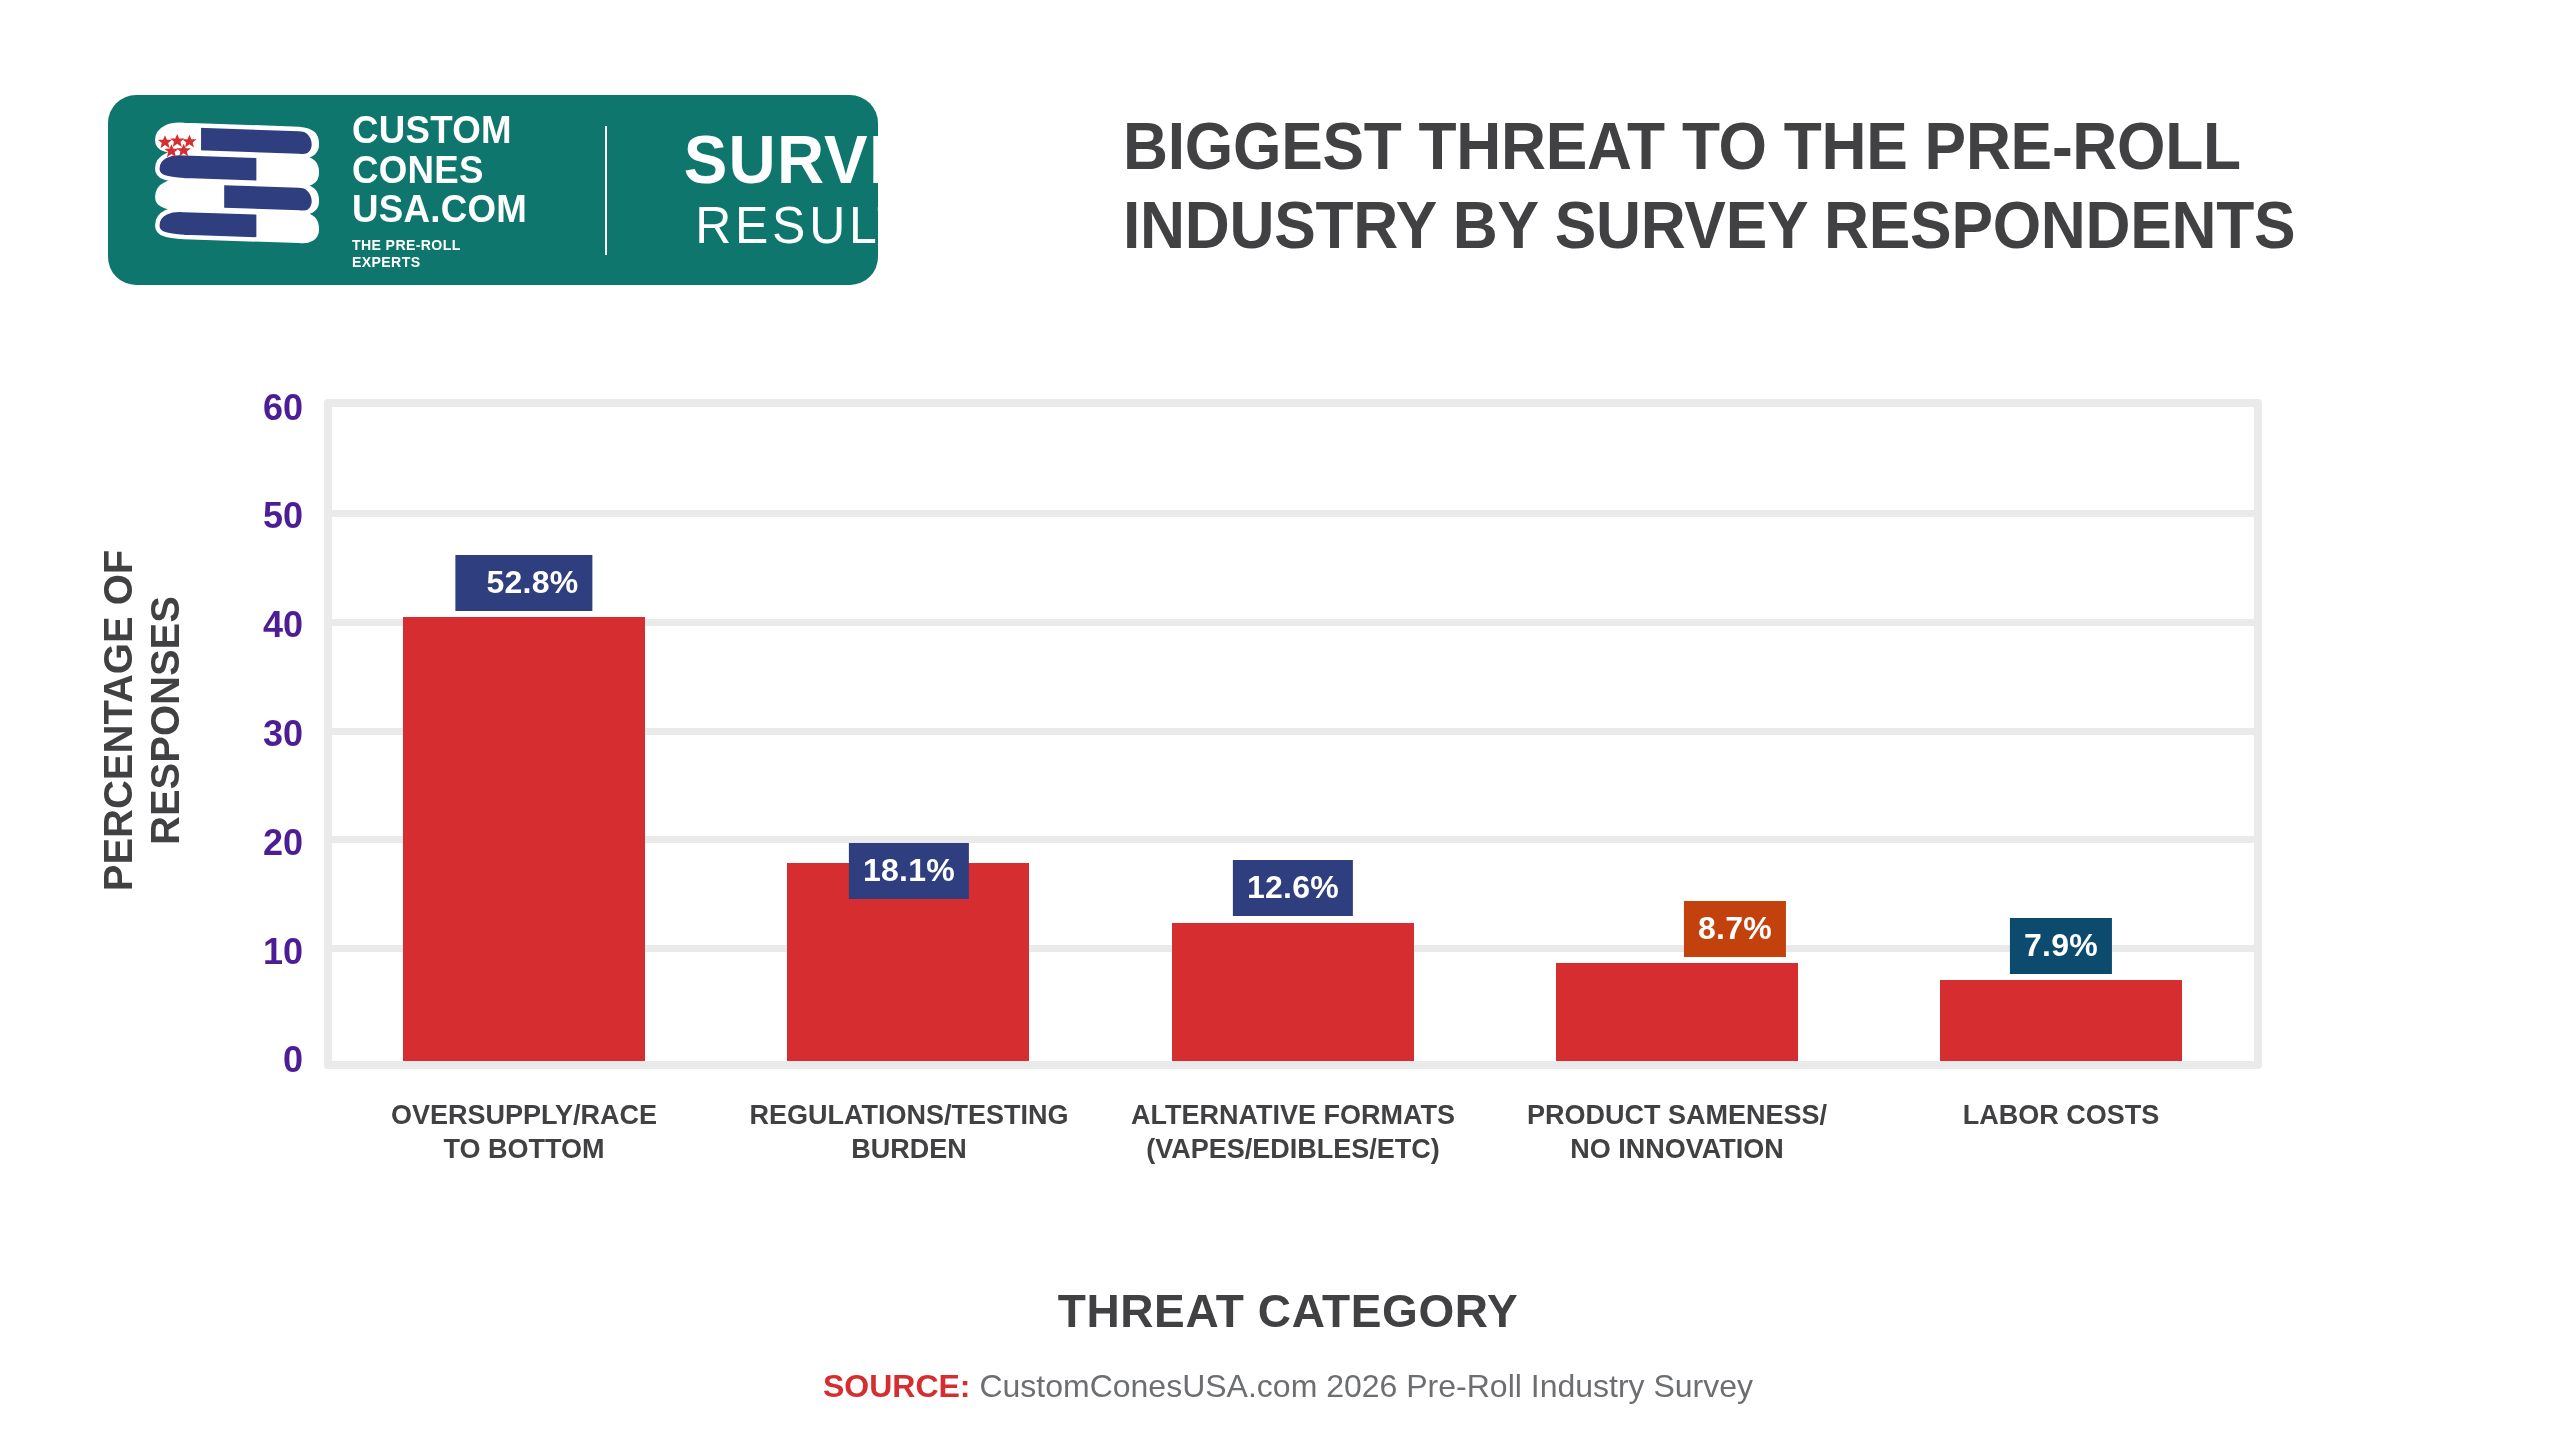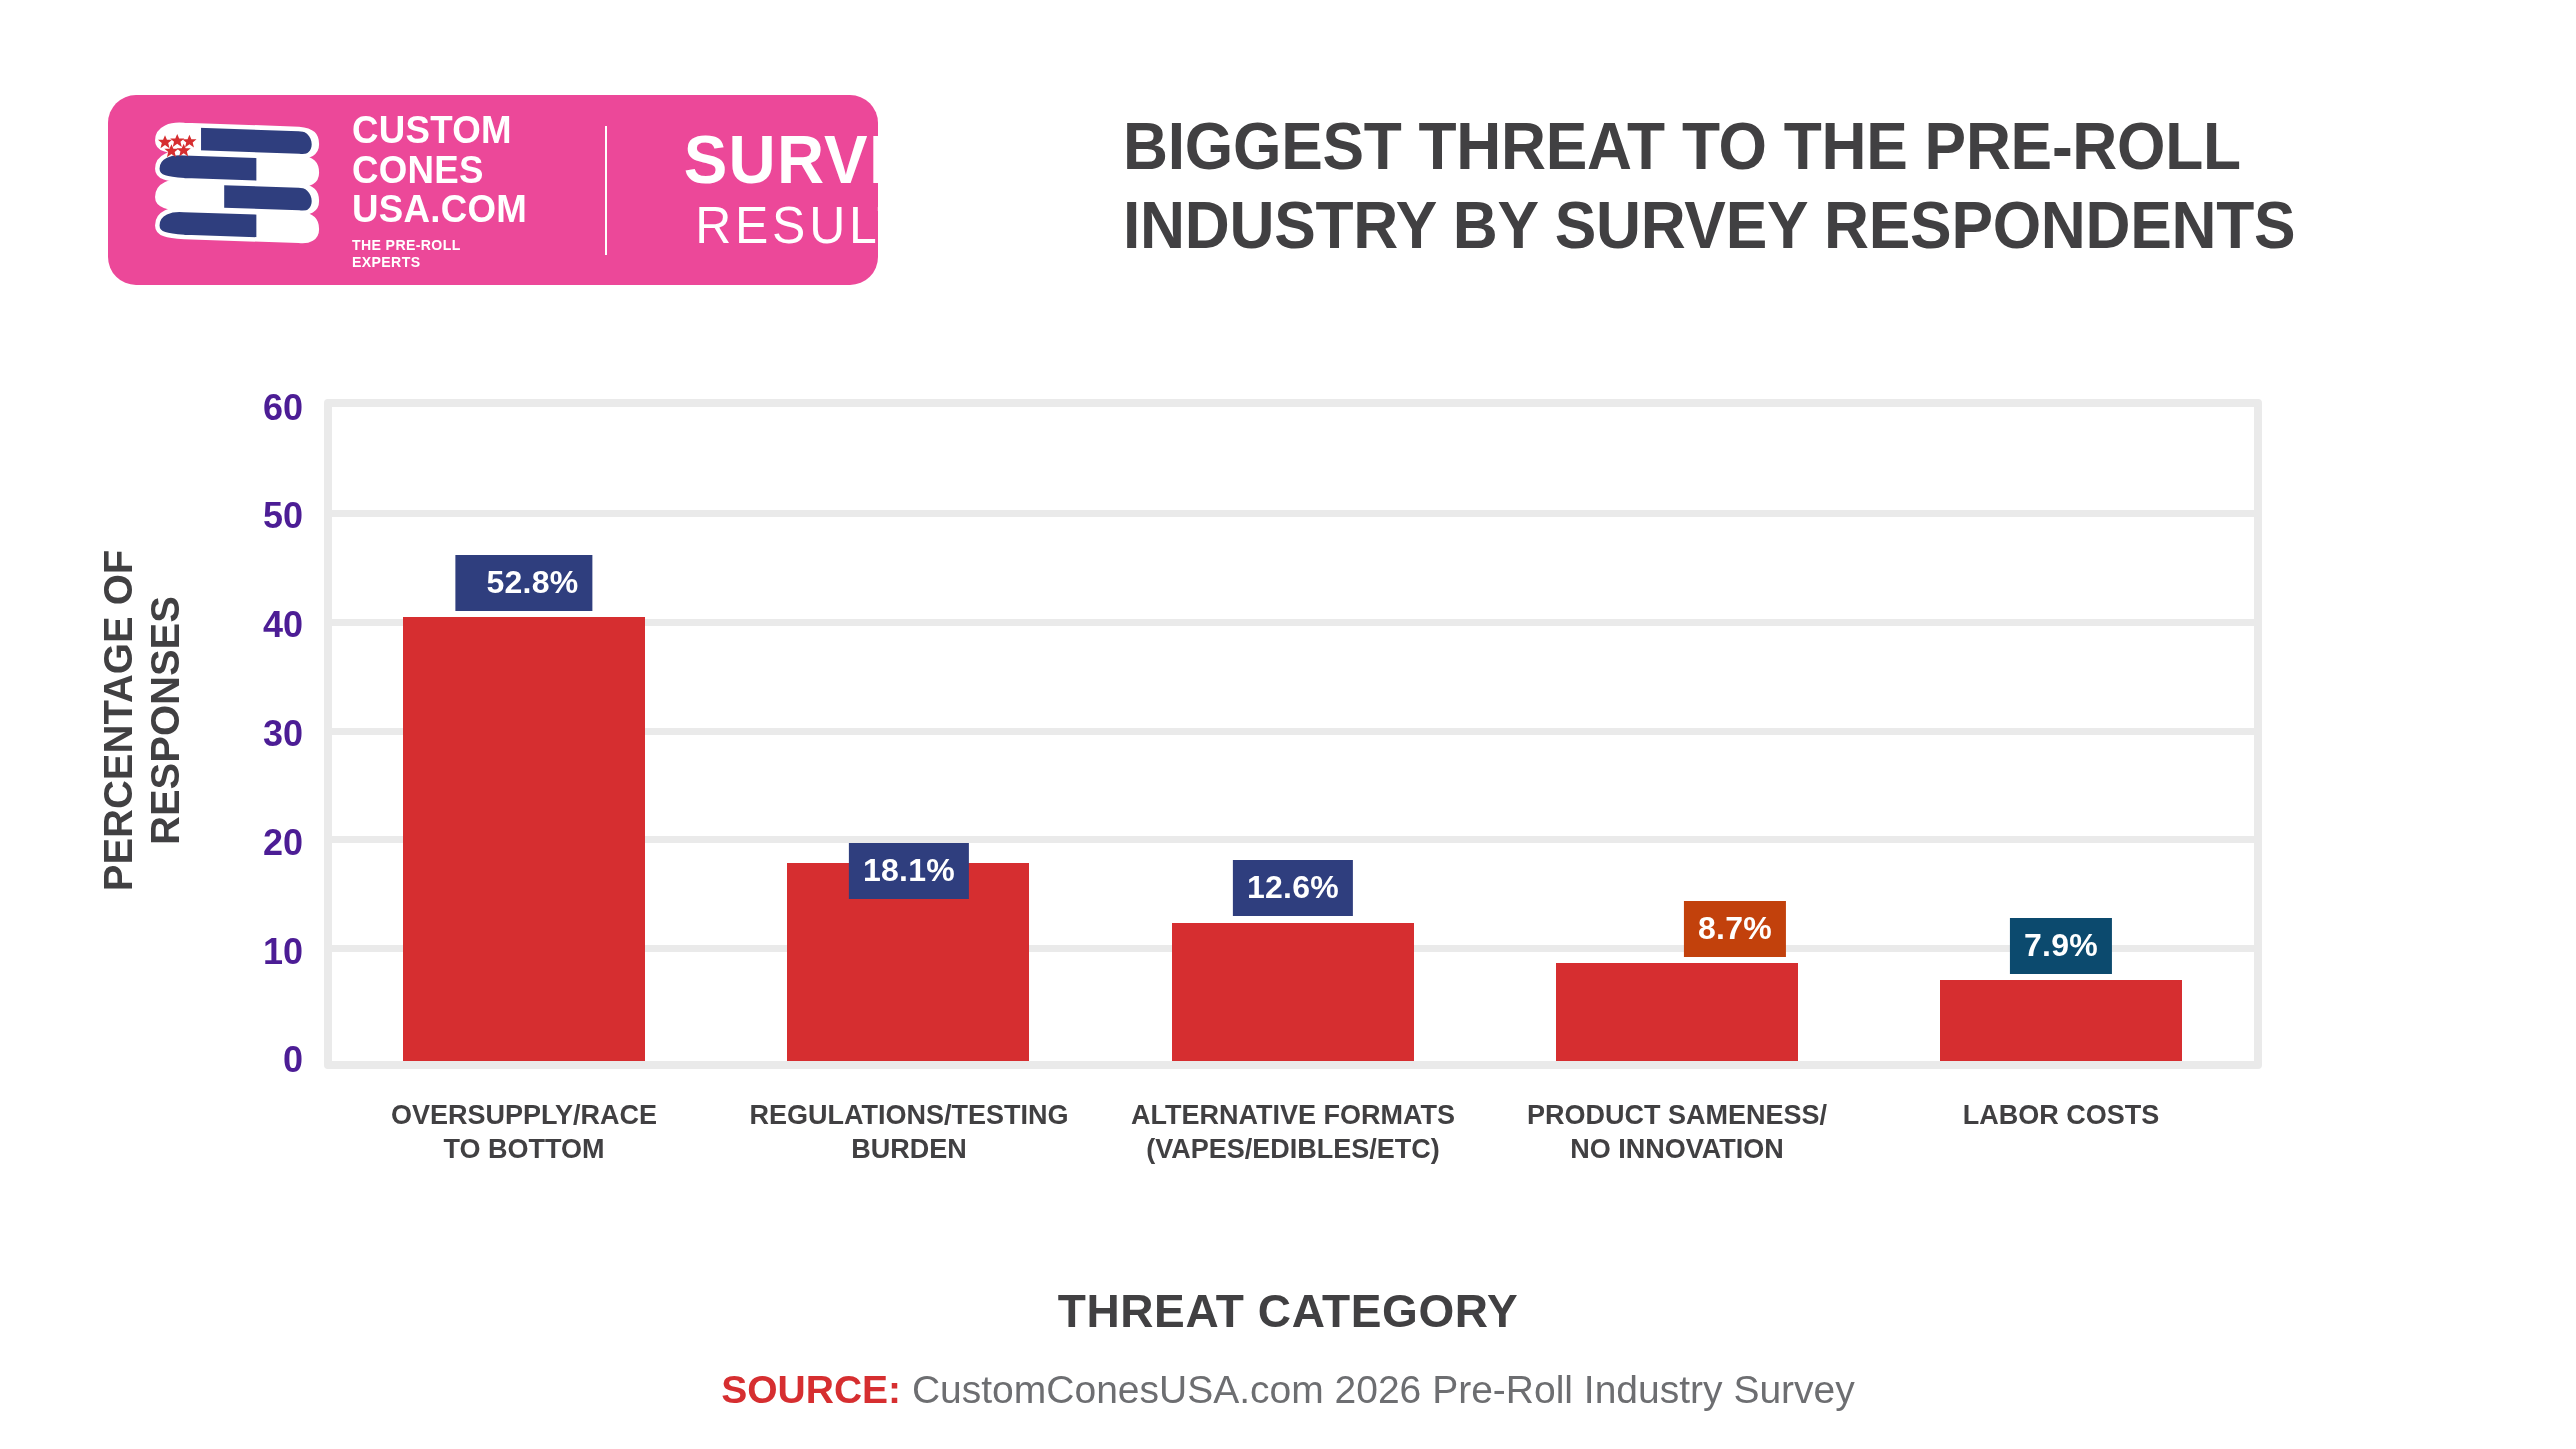--- a/index.html
+++ b/index.html
@@ -24,21 +24,21 @@
     width: 2576px;
     height: 303px;
   }
 
   .logo-badge {
     position: absolute;
     left: 108px;
     top: 95px;
     width: 770px;
     height: 190px;
-    background: #ec4899;
+    background: #0f766e;
     border-radius: 28px;
     display: flex;
     align-items: center;
   }
 
   .logo-mark {
     width: 193px;
     height: 148px;
     margin-left: 39px;
     flex: none;
@@ -229,21 +229,21 @@
     letter-spacing: 0.6px;
     color: #414042;
   }
 
   .source {
     position: absolute;
     left: 0;
     top: 1368px;
     width: 2576px;
     text-align: center;
-    font-size: 39px;
+    font-size: 32px;
     color: #6D6E71;
   }
   .source .src-label {
     color: #D62E30;
     font-weight: bold;
   }
 </style>
 </head>
 <body>
 

